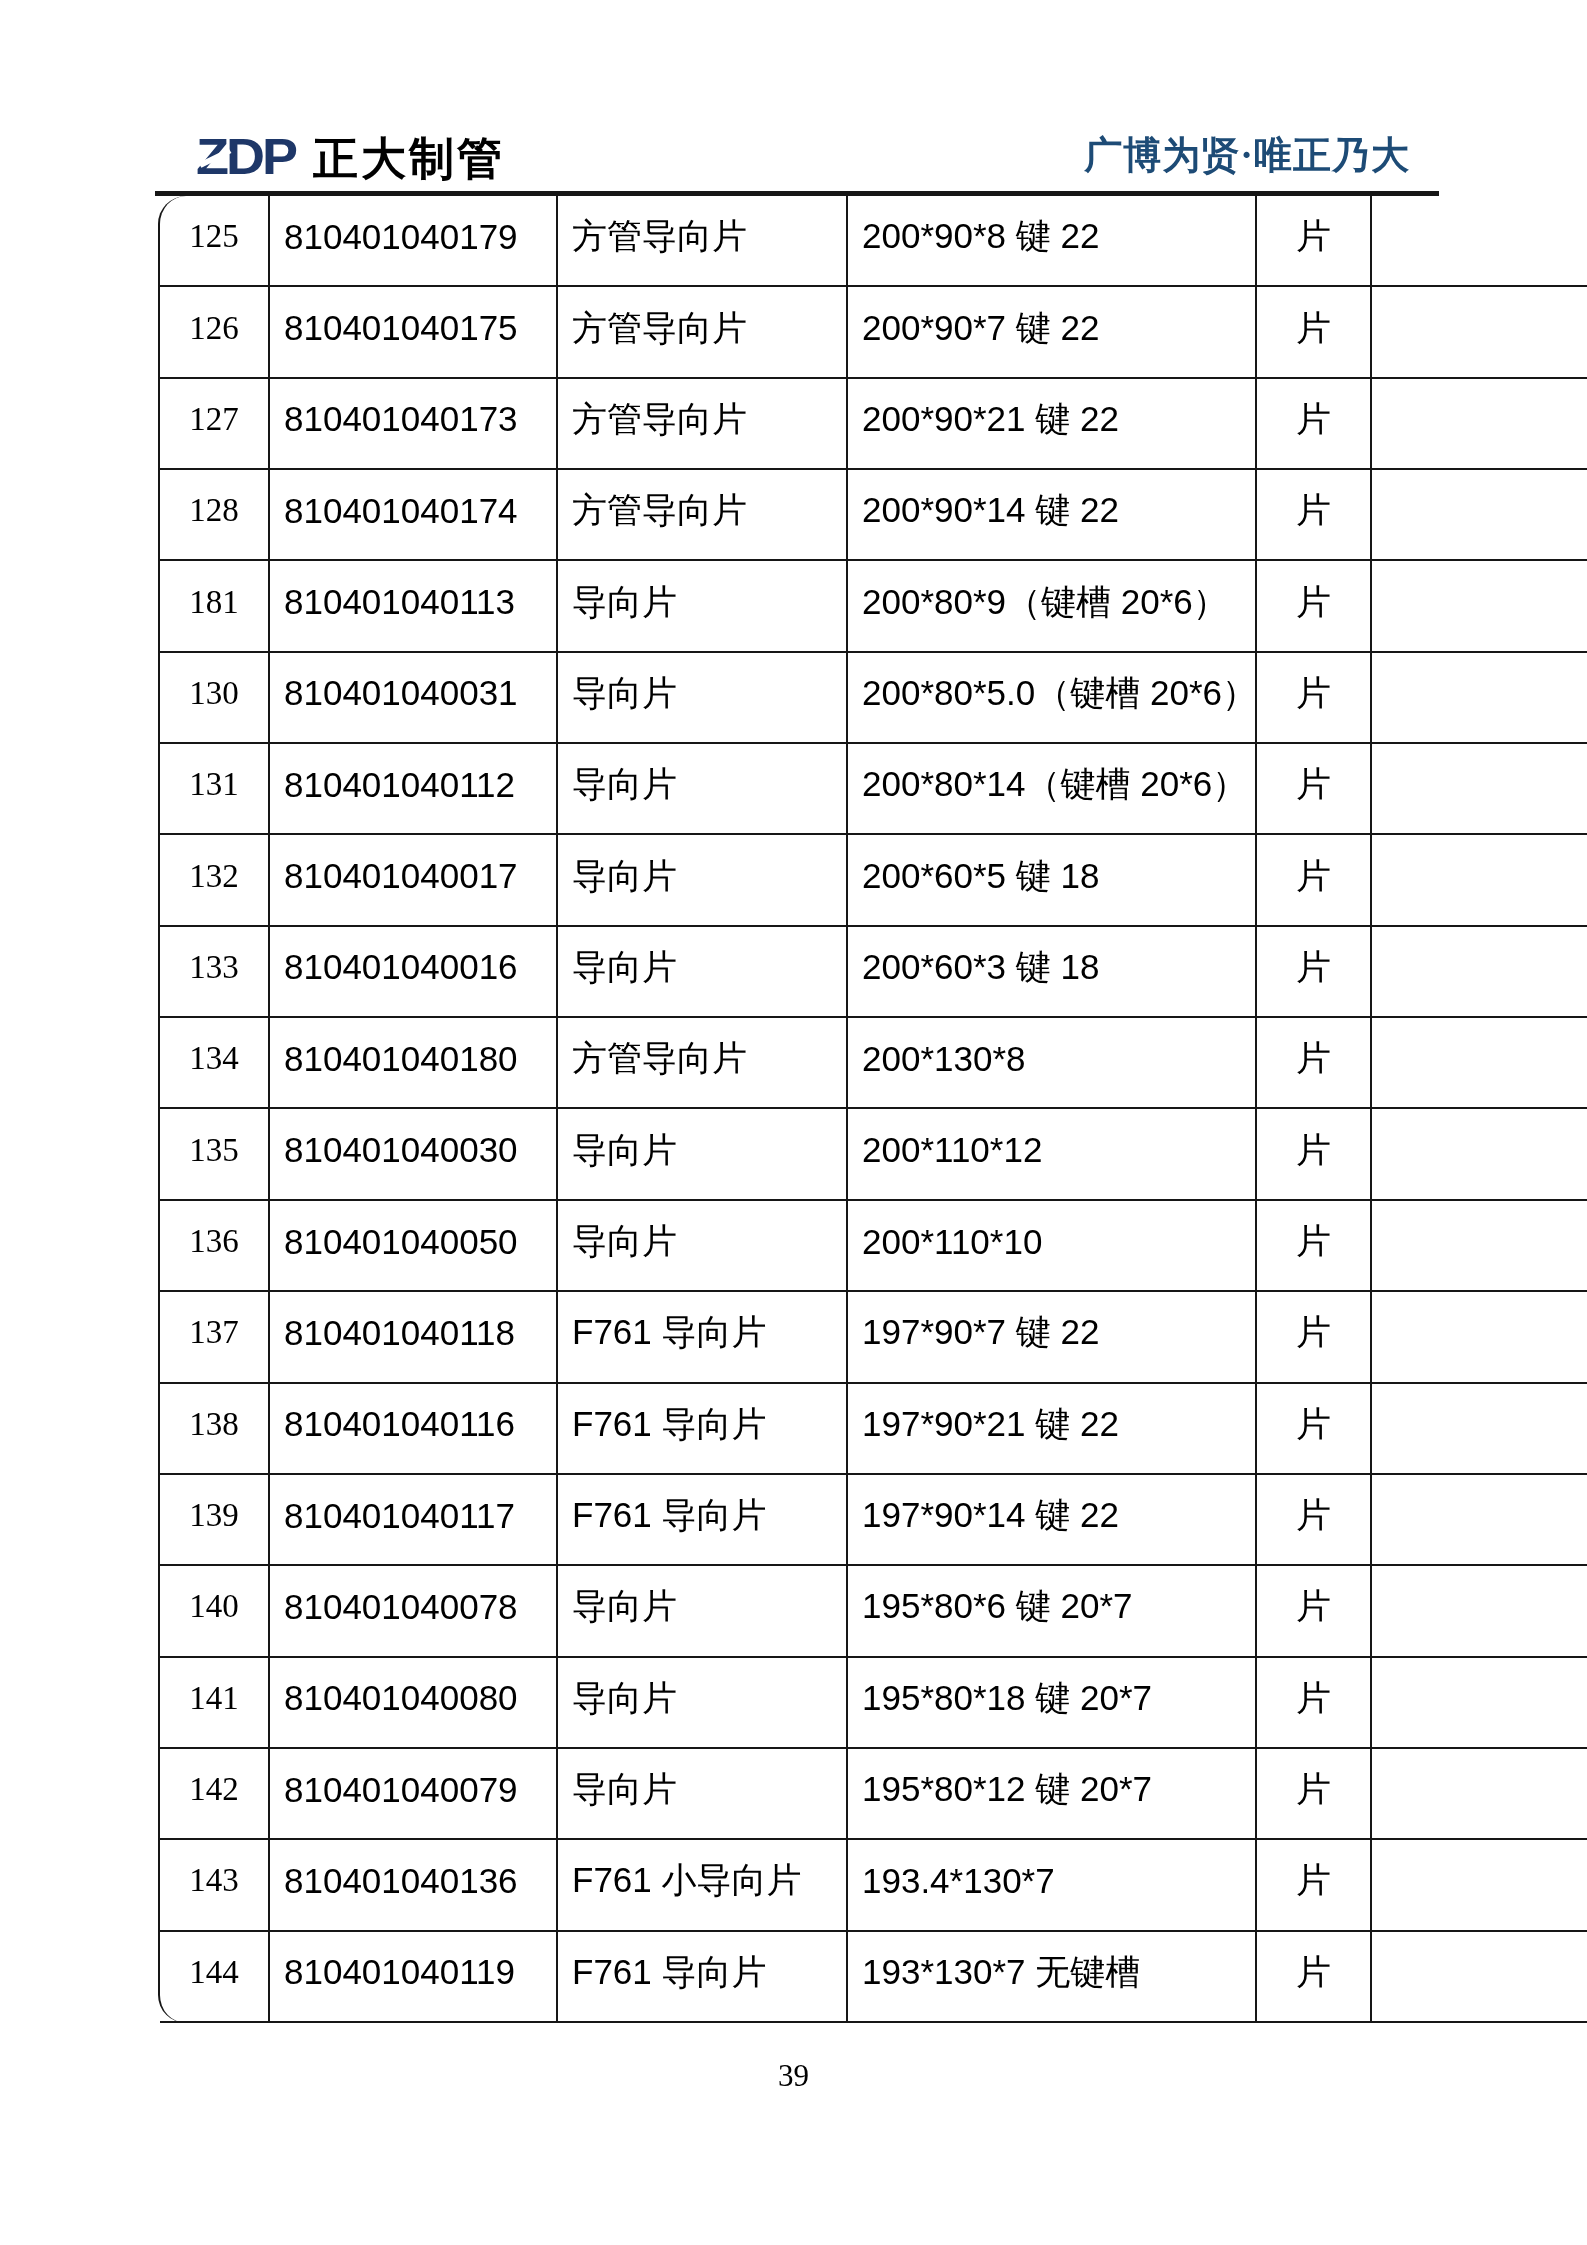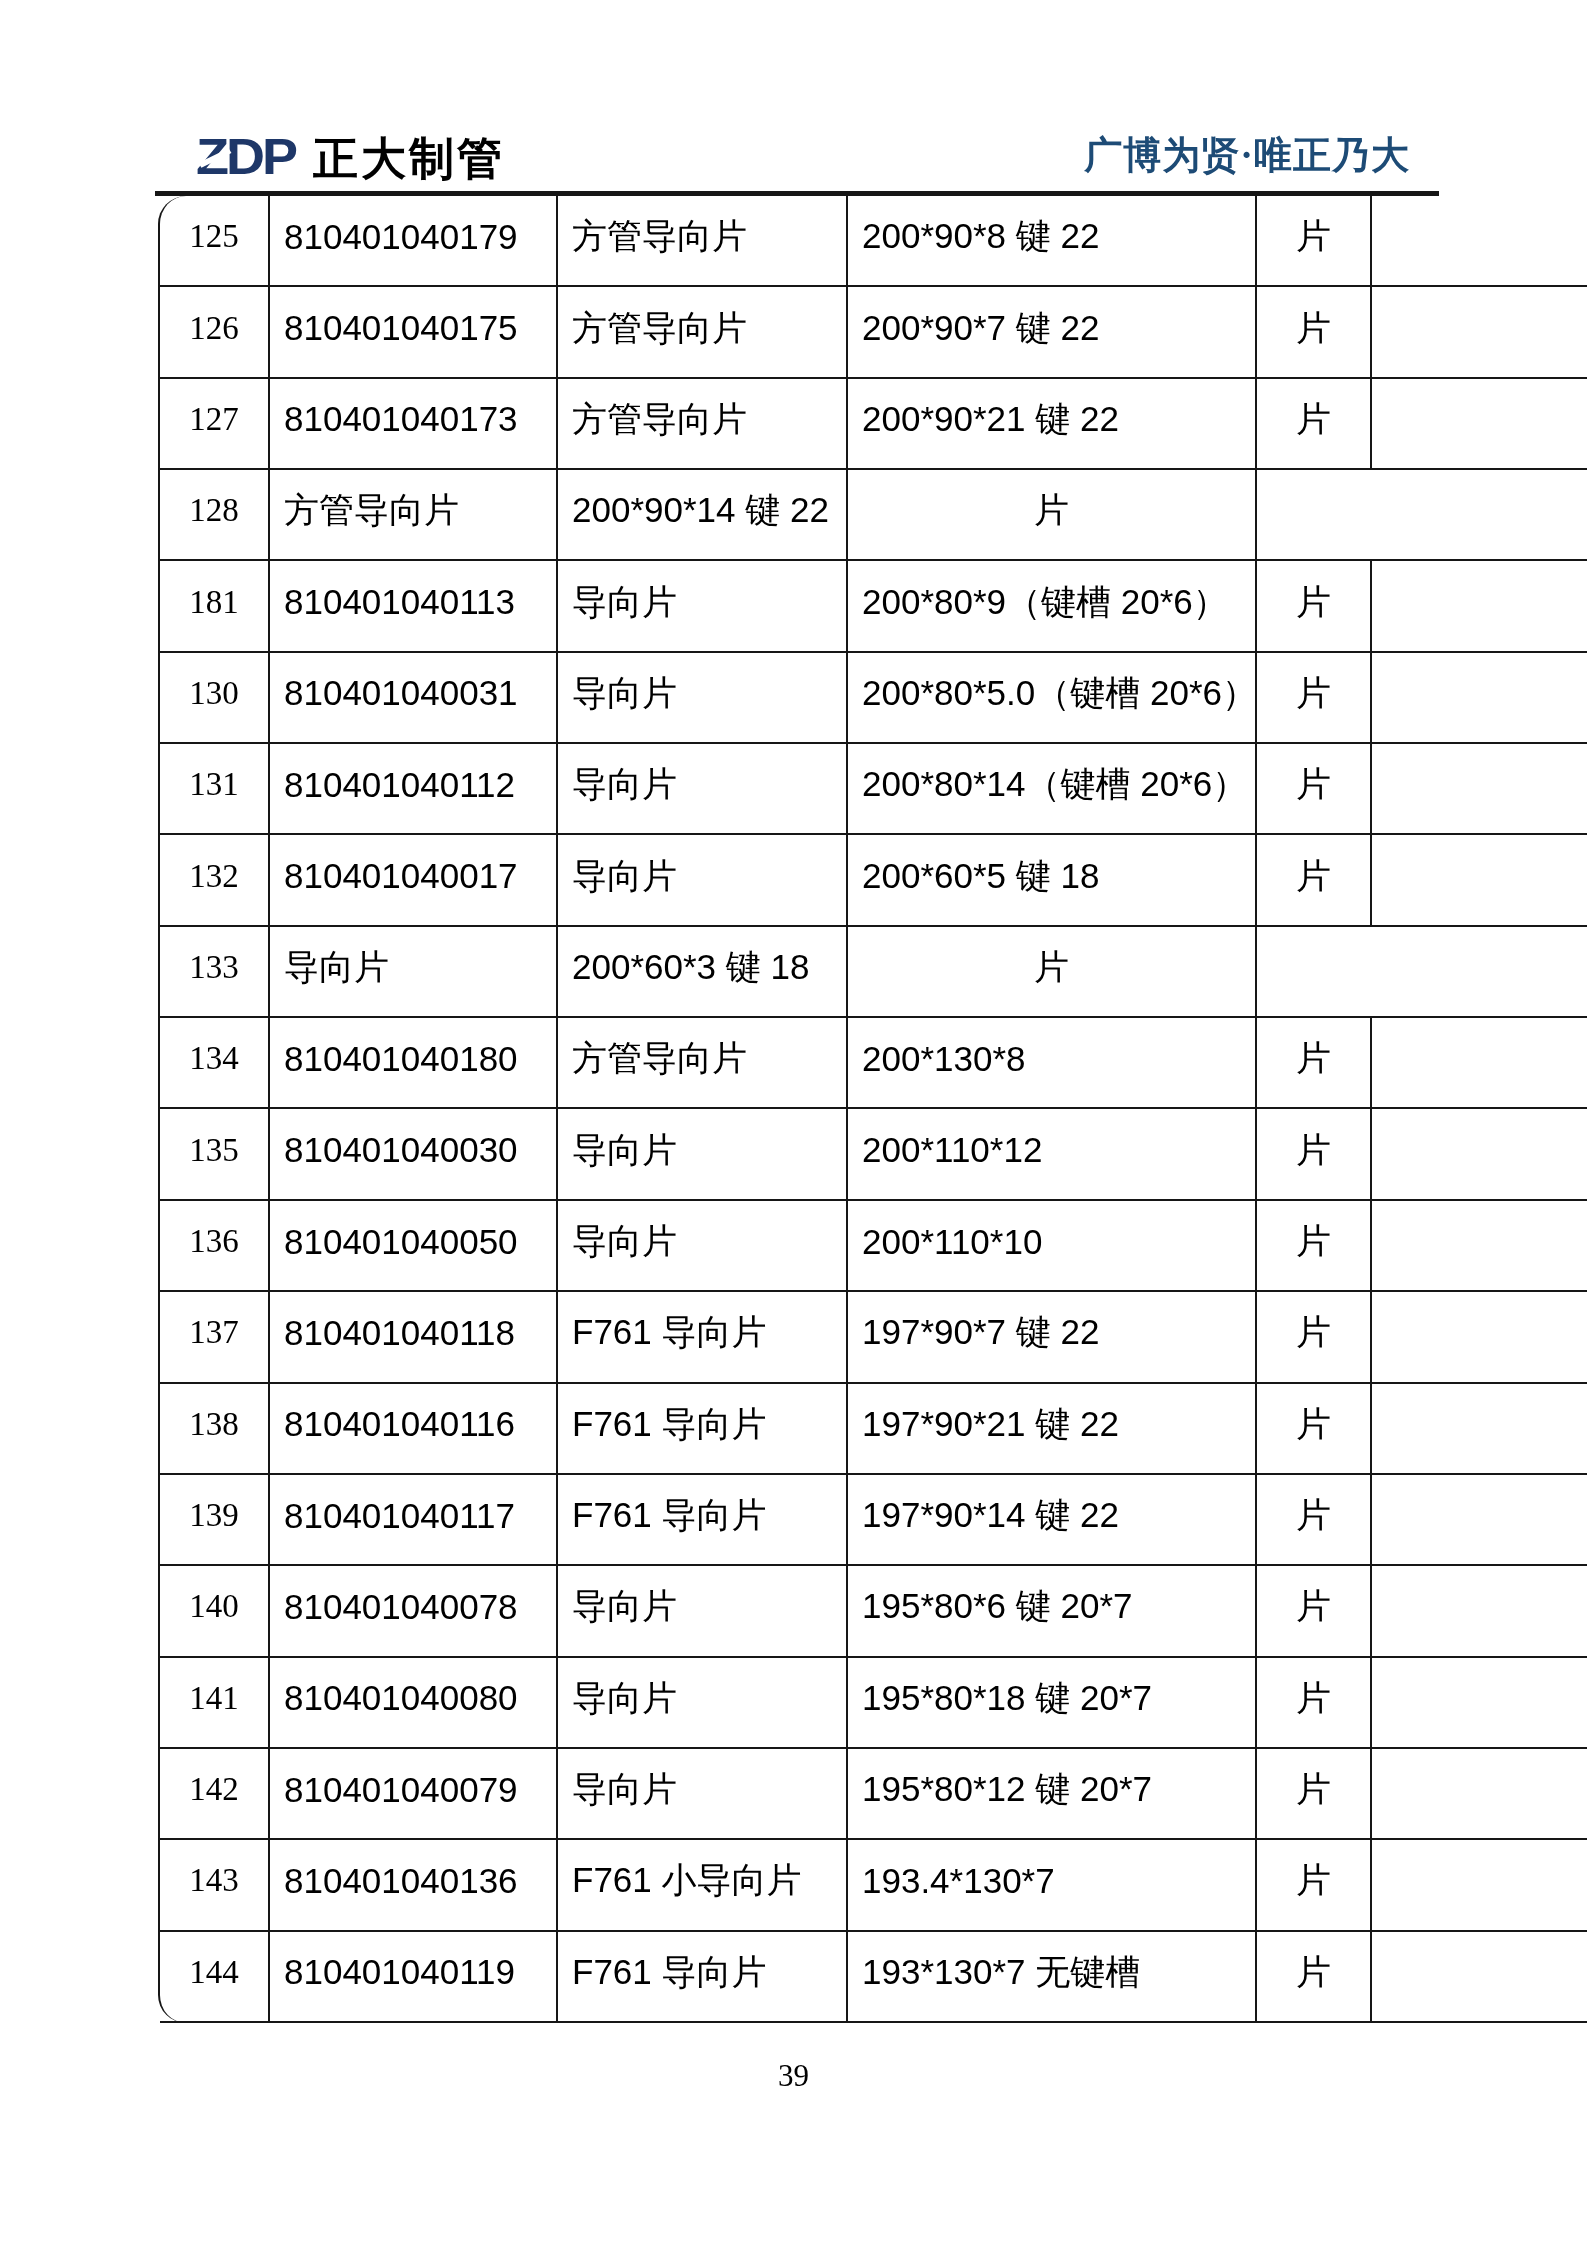--- a/index.html
+++ b/index.html
@@ -165,20 +165,23 @@
         <span>片</span>
       </div>
     <div class="cell c5">
         <span></span>
       </div>
   </div>
     <div class="row">
     <div class="cell c0">
         <span>128</span>
       </div>
+    <div class="cell c1">
+        <span>810401040174</span>
+      </div>
     <div class="cell c2">
         <span>方管导向片</span>
       </div>
     <div class="cell c3">
         <span>200*90*14 键 22</span>
       </div>
     <div class="cell c4">
         <span>片</span>
       </div>
     <div class="cell c5">
@@ -262,20 +265,23 @@
         <span>片</span>
       </div>
     <div class="cell c5">
         <span></span>
       </div>
   </div>
     <div class="row">
     <div class="cell c0">
         <span>133</span>
       </div>
+    <div class="cell c1">
+        <span>810401040016</span>
+      </div>
     <div class="cell c2">
         <span>导向片</span>
       </div>
     <div class="cell c3">
         <span>200*60*3 键 18</span>
       </div>
     <div class="cell c4">
         <span>片</span>
       </div>
     <div class="cell c5">

